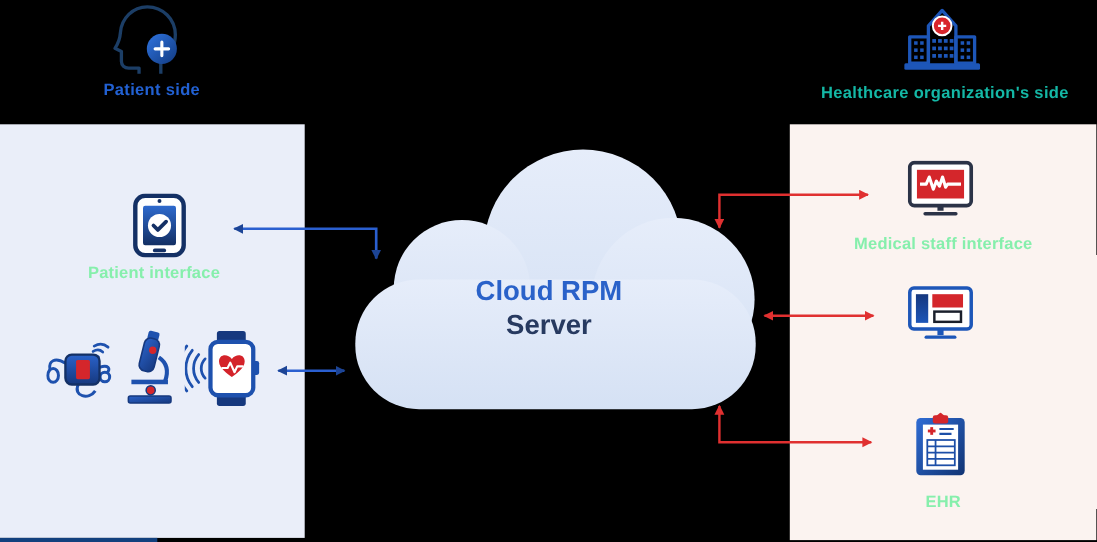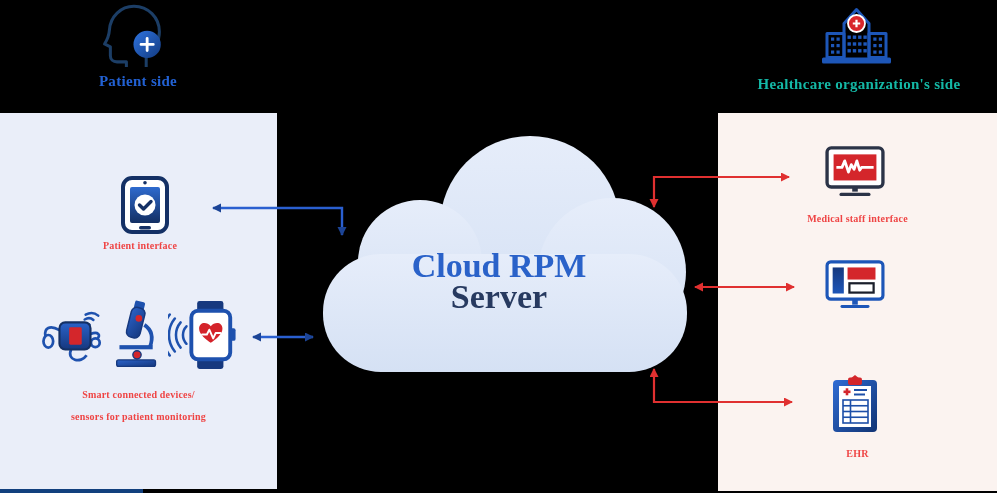--- a/index.html
+++ b/index.html
@@ -1,29 +1,29 @@
 <!DOCTYPE html>
 <html><head>
 <meta charset="utf-8">
 <style>
   html,body{margin:0;padding:0;background:#000;}
   #page{position:relative;width:997px;height:493px;background:#000;overflow:hidden;
-        font-family:Liberation Serif, serif;}
+        font-family:Liberation Sans, sans-serif;}
   .panel{position:absolute;top:113px;}
   #patient-panel{left:0;width:277px;height:376px;background:#eaeef9;}
   #healthcare-panel{left:718px;width:279px;height:378px;background:#fbf3f0;}
   .abs{position:absolute;}
-  .lbl{position:absolute;text-align:center;font-weight:700;color:#ef4444;
-       font-size:10px;letter-spacing:.2px;}
+  .lbl{position:absolute;text-align:center;font-weight:700;color:#86efac;
+       font-size:15px;letter-spacing:.2px;}
   .hdr-lbl{position:absolute;text-align:center;font-weight:700;font-size:15px;letter-spacing:.3px;}
   #patient-side-label{color:#2261d3;left:48px;top:73px;width:180px;}
   #healthcare-side-label{color:#14b8a6;left:724px;top:76px;width:270px;}
   #cloud-svg{position:absolute;left:320px;top:134px;width:370px;height:240px;}
   #cloud-title{position:absolute;left:389px;top:250px;width:220px;text-align:center;
-       font-weight:700;font-size:34px;line-height:31px;}
+       font-weight:700;font-size:25px;line-height:31px;}
   #cloud-title .l1{color:#2a62c9;}
   #cloud-title .l2{color:#273a60;}
   #arrows{position:absolute;left:0;top:0;pointer-events:none;}
   #devices-row{position:absolute;left:34px;top:182px;width:212px;height:80px;
        display:flex;align-items:center;justify-content:center;gap:7px;}
   #devices-label{left:4px;top:271px;width:269px;line-height:22px;}
   #patient-interface-label{left:20px;top:127px;width:240px;}
   .hc-lbl{left:0;width:279px;}
   #accent-bar{position:absolute;left:0;top:489px;width:143px;height:4px;background:#12407e;}
 </style>
@@ -192,24 +192,20 @@
           <path d="M1.8,16 a34,34 0 0 0 0,42"></path>
         </g>
         <rect x="30" y="2" width="27" height="12" rx="2.5" fill="#16387e"></rect>
         <rect x="30" y="60" width="27" height="12" rx="2.5" fill="#16387e"></rect>
         <rect x="24" y="12" width="40" height="50" rx="7" fill="#fff" stroke="#1e51ae" stroke-width="4"></rect>
         <rect x="64" y="30" width="5.5" height="13" rx="2" fill="#1e51ae"></rect>
         <path d="M44,28 c-4,-5 -12,-4.5 -12,2.5 c0,6 8,11.5 12,14.5 c4,-3 12,-8.5 12,-14.5 c0,-7 -8,-7.5 -12,-2.5 z" fill="#d4232a"></path>
         <path d="M35,36.5 h5 l2.5,-5 l4,9 l2.5,-5.5 h5" stroke="#fff" stroke-width="2" fill="none" stroke-linejoin="round" stroke-linecap="round"></path>
       </svg>
     </div>
-    <div class="lbl" id="devices-label">
-      <div>Smart connected devices/</div>
-      <div>sensors for patient monitoring</div>
-    </div>
   </div>
 
   <div class="panel" style="left:718px;top:113px;width:279px;height:378px;background:transparent">
 
     <svg class="abs" style="left:107px;top:33px" width="60" height="54" viewBox="0 0 64 58">
       <rect x="2" y="2" width="60" height="42" rx="4.5" fill="#fff" stroke="#2b3347" stroke-width="3.6"></rect>
       <rect x="9" y="9" width="46" height="28" fill="#d4262b"></rect>
       <path d="M12,23 h6 l3,-7 l4,12 l3,-8 l3,5 l3,-9 l3,10 l2,-3 h13" stroke="#fff" stroke-width="3" fill="none" stroke-linejoin="round"></path>
       <path d="M29,44 h6 v5 h-6 z" fill="#2b3347"></path>
       <line x1="17" y1="52" x2="47" y2="52" stroke="#2b3347" stroke-width="3.4" stroke-linecap="round"></line>

